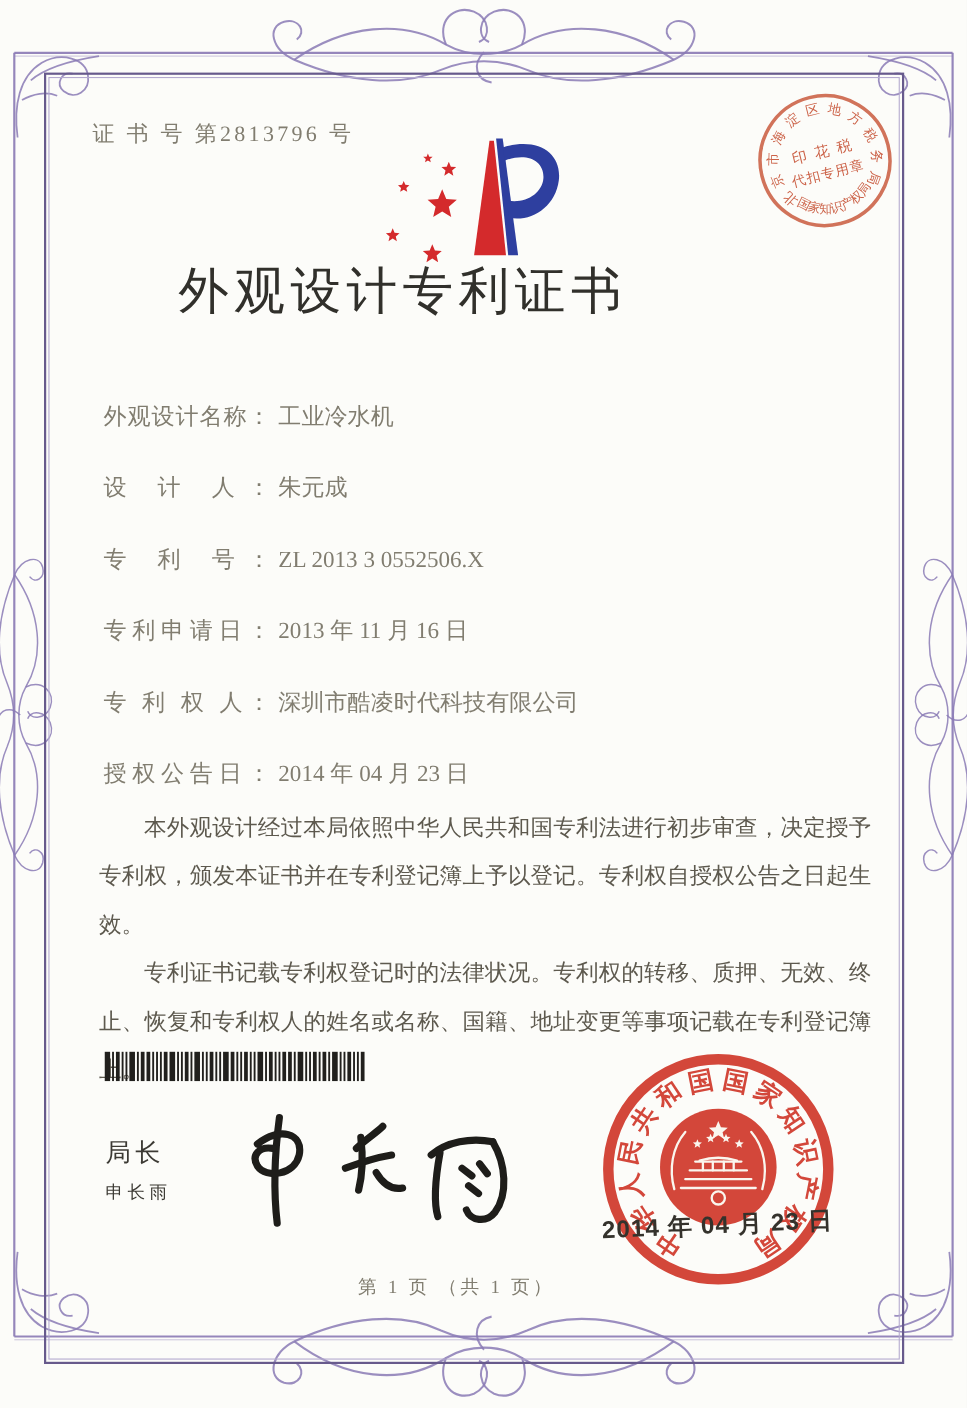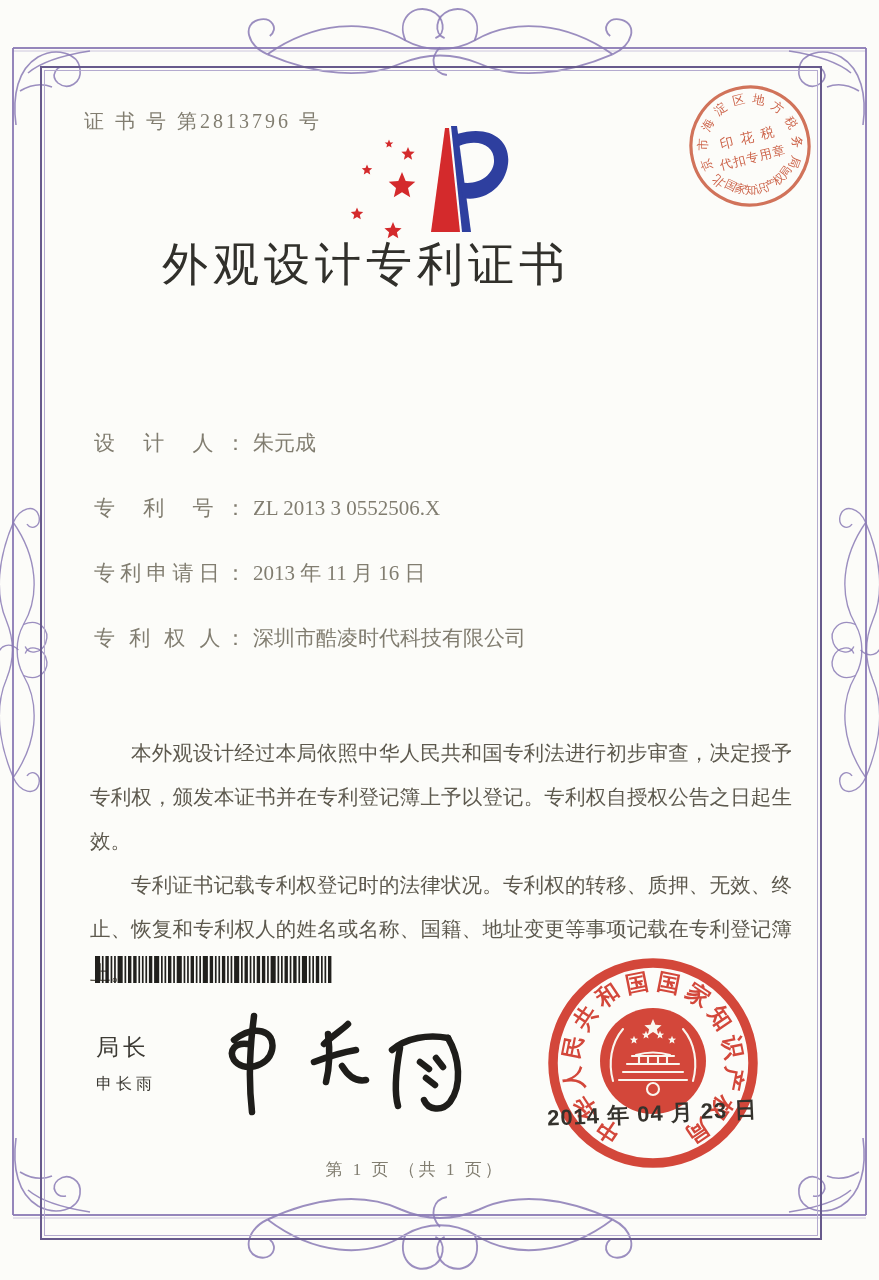--- a/index.html
+++ b/index.html
@@ -122,31 +122,37 @@
           <path d="M48.0 98.0 L50.4 103.7 L56.6 104.2 L51.9 108.3 L53.3 114.3 L48.0 111.0 L42.7 114.3 L44.1 108.3 L39.4 104.2 L45.6 103.7 Z" fill="#d42a2c"></path>
         </g>
       <path d="M100 4 L104 4 L115 108 L86 108 Z" fill="var(--logo_red)"></path>
       <path d="M106 2 L112 2 L126 108 L117 108 Z" fill="var(--logo_blue)"></path>
       <path d="M112 10 C145 0 166 16 163 40 C160 64 138 78 118 74 L115 58 C132 62 148 52 149 38 C150 22 134 14 114 22 Z" fill="var(--logo_blue)"></path>
     </svg>
   </div>
 
   <h1 class="title">外观设计专利证书</h1>
 
+  <div class="field" style="top:364px">
+    <span class="flabel">外观设计名称：</span><span class="fvalue">工业冷水机</span>
+  </div>
   <div class="field" style="top:429px">
     <span class="flabel">设 计 人：</span><span class="fvalue">朱元成</span>
   </div>
   <div class="field" style="top:494px">
     <span class="flabel">专 利 号：</span><span class="fvalue">ZL 2013 3 0552506.X</span>
   </div>
   <div class="field" style="top:559px">
     <span class="flabel">专利申请日：</span><span class="fvalue">2013 年 11 月 16 日</span>
   </div>
   <div class="field" style="top:624px">
     <span class="flabel">专 利 权 人：</span><span class="fvalue">深圳市酷凌时代科技有限公司</span>
+  </div>
+  <div class="field" style="top:689px">
+    <span class="flabel">授权公告日：</span><span class="fvalue">2014 年 04 月 23 日</span>
   </div>
 
   <div class="paras">
     <p>本外观设计经过本局依照中华人民共和国专利法进行初步审查，决定授予专利权，颁发本证书并在专利登记簿上予以登记。专利权自授权公告之日起生效。</p>
     <p>专利证书记载专利权登记时的法律状况。专利权的转移、质押、无效、终止、恢复和专利权人的姓名或名称、国籍、地址变更等事项记载在专利登记簿上。</p>
   </div>
 
   <svg class="barcode" id="barcode" width="238" height="27">
       <rect x="0.0" y="0" width="5.1" height="27" fill="#21201d"></rect>
       <rect x="6.9" y="0" width="1.7" height="27" fill="#21201d"></rect>

